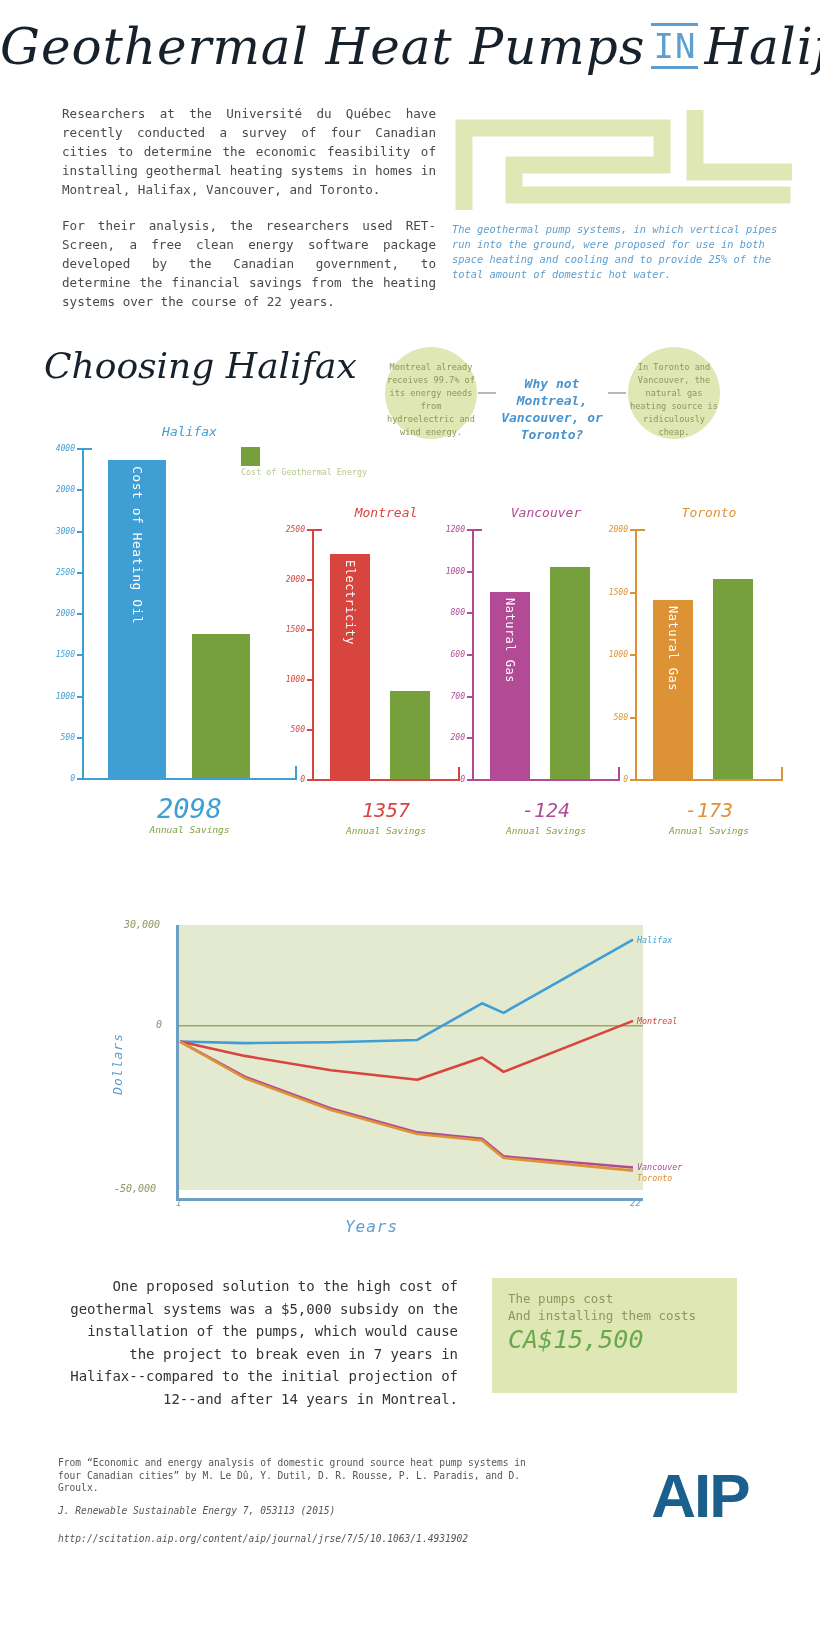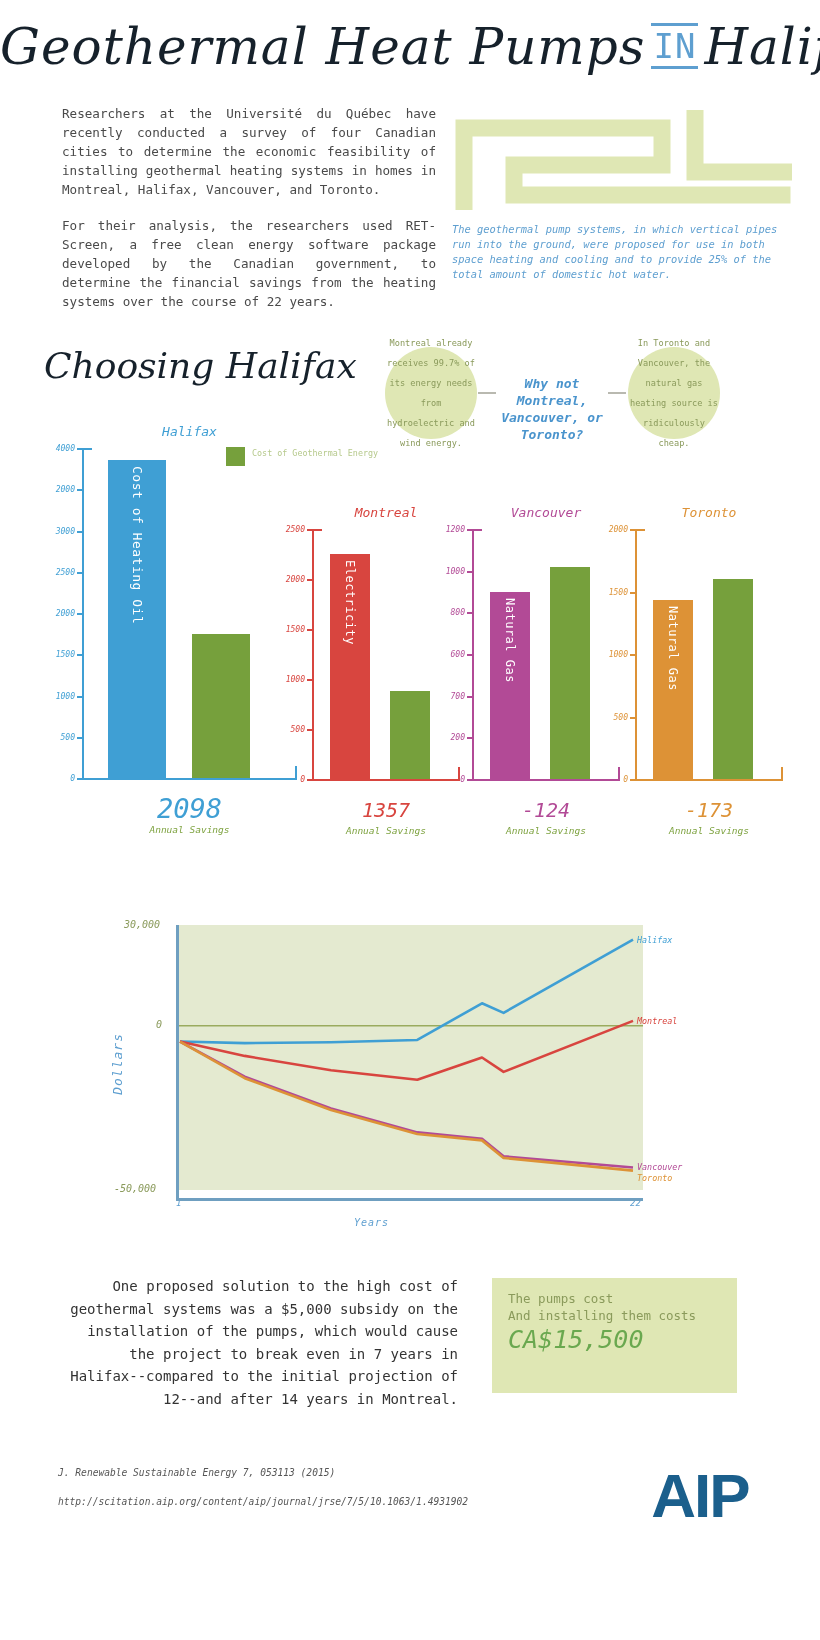--- a/index.html
+++ b/index.html
@@ -49,23 +49,23 @@
   .h2-script{
     position:absolute;left:44px;top:345px;
     font-family:"DejaVu Serif", serif;font-style:italic;
     font-size:36px;color:#16212b;
   }
 
   
   .circle{
     position:absolute;border-radius:50%;
     background:#dfe7b4;
-    display:flex;align-items:center;justify-content:center;
+    display:flex;align-items:flex-end;justify-content:center;
     text-align:center;
-    font-size:8.6px;line-height:20px;color:#8a9a5b;
+    font-size:8.6px;line-height:13px;color:#8a9a5b;
   }
   .circle.c1{left:385px;top:347px;width:92px;height:92px;}
   .circle.c2{left:628px;top:347px;width:92px;height:92px;}
   .why{
     position:absolute;left:496px;top:375px;width:112px;text-align:center;
     font-size:13px;line-height:17px;color:#4a94cd;font-style:italic;font-weight:bold;
   }
   .conn{position:absolute;height:2px;background:#b9b9b0;top:392px;}
   .conn.l{left:478px;width:18px;}
   .conn.r{left:608px;width:18px;}
@@ -93,42 +93,42 @@
     top:6px;left:50%;transform:translateX(-50%);
   }
   .savings{
     position:absolute;text-align:center;width:100%;
     font-style:italic;
   }
   .savings .num{font-size:27px;display:block;line-height:30px;}
   .savings .lbl{font-size:9.5px;color:#7da23f;display:block;font-style:italic;}
 
   
-  .legend{position:absolute;left:226px;top:447px;display:flex;gap:7px;}
+  .legend{position:absolute;left:241px;top:447px;display:flex;flex-direction:column;}
   .legend .sw{width:19px;height:19px;background:#76a03c;flex:none;}
   .legend .lt{font-size:8.4px;line-height:10.4px;color:#b6c98c;padding-top:1px;}
 
   
   .statement{
     position:absolute;left:60px;top:850px;width:700px;text-align:center;
     font-size:14.5px;line-height:23px;color:#333;
   }
 
   
   .lc-wrap{position:absolute;left:100px;top:915px;width:560px;height:320px;}
   .lc-plot{position:absolute;left:78px;top:10px;width:465px;height:265px;background:#e4ead0;}
   .lc-ylabel{
     position:absolute;left:10px;top:118px;
     writing-mode:vertical-rl;transform:rotate(180deg);
     color:#5e9fd0;font-size:13px;font-style:italic;letter-spacing:1px;
   }
   .lc-t{position:absolute;font-size:10px;font-style:italic;color:#8a9a5b;white-space:nowrap;}
   .lc-xlabel{
     position:absolute;left:0;top:302px;width:543px;text-align:center;
-    color:#5e9fd0;font-size:10px;font-style:italic;letter-spacing:1px;
+    color:#5e9fd0;font-size:16px;font-style:italic;letter-spacing:1px;
   }
   .lc-xt{position:absolute;font-size:9px;font-style:italic;color:#5e9fd0;}
   .lc-ser{position:absolute;font-size:8.4px;font-style:italic;white-space:nowrap;}
 
   
   .solution{
     position:absolute;left:58px;top:1275px;width:400px;
     font-size:14px;line-height:22.5px;color:#333;text-align:right;
   }
   .costbox{
@@ -348,20 +348,21 @@
 
   <div class="solution">One proposed solution to the high cost of geothermal systems was a $5,000 subsidy on the installation of the pumps, which would cause the project to break even in 7 years in Halifax--compared to the initial projection of 12--and after 14 years in Montreal.</div>
 
   <div class="costbox">
     <div class="small">The pumps cost</div>
     <div class="small">And installing them costs</div>
     <div class="big">CA$15,500</div>
   </div>
 
   <div class="cite">
+    <span>From “Economic and energy analysis of domestic ground source heat pump systems in four Canadian cities” by M. Le Dû, Y. Dutil, D. R. Rousse, P. L. Paradis, and D. Groulx.</span>
     <span class="j">J. Renewable Sustainable Energy 7, 053113 (2015)</span>
     <span class="url">http://scitation.aip.org/content/aip/journal/jrse/7/5/10.1063/1.4931902</span>
   </div>
 
   <div class="aip">
     <div class="logo">AIP</div>
     <div class="bar"></div>
   </div>
 
 </div>

